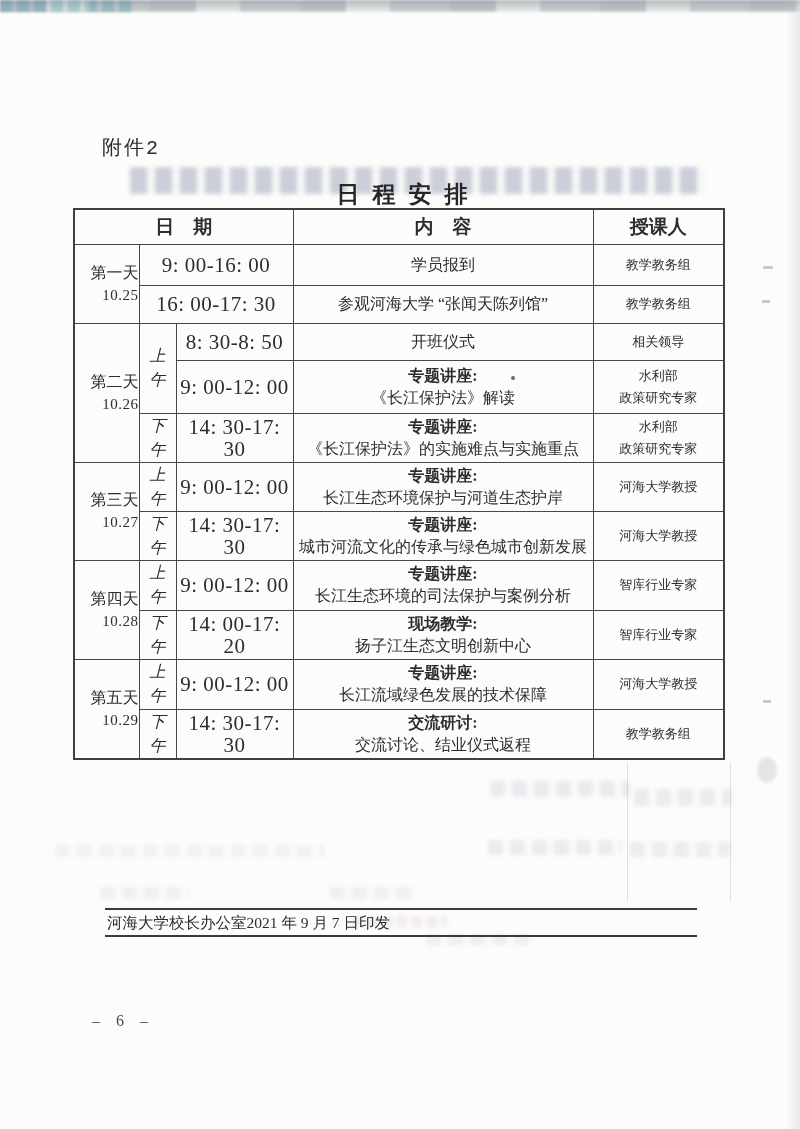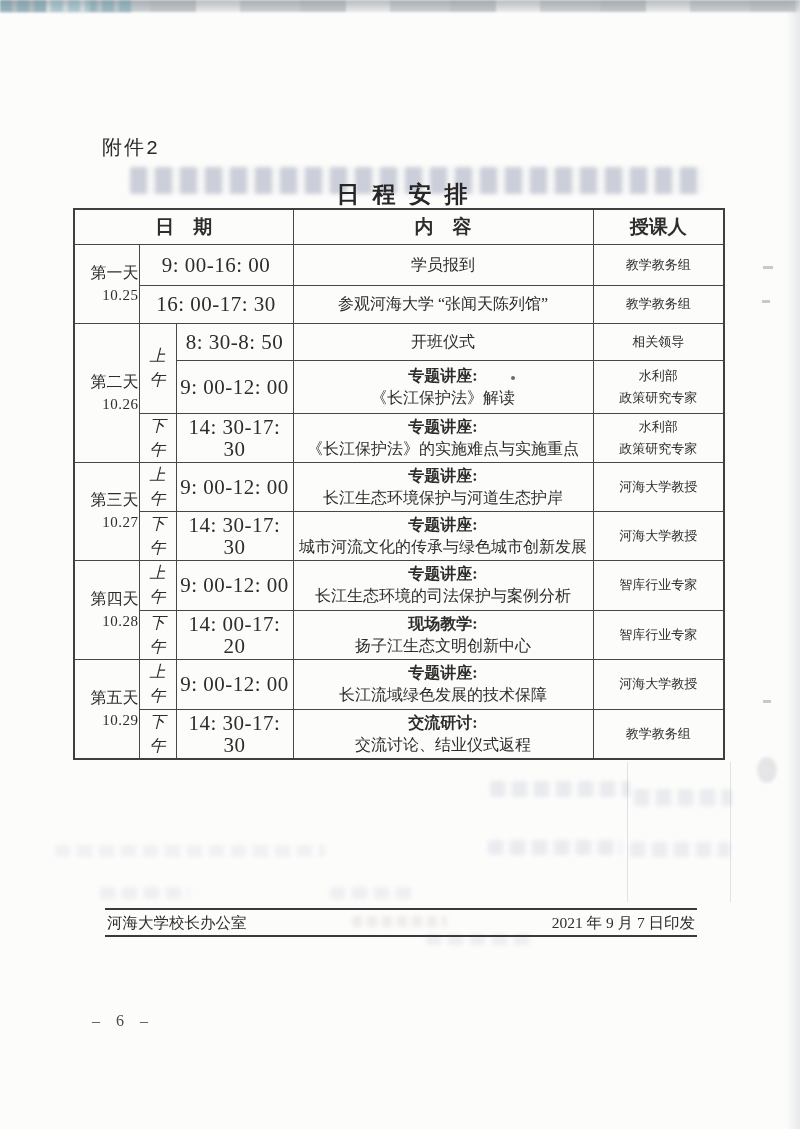--- a/index.html
+++ b/index.html
@@ -85,21 +85,21 @@
   .day-date{font-size:15px;letter-spacing:.5px;}
   .vstack{display:inline-block;width:1.1em;word-break:break-all;line-height:24px;vertical-align:middle;font-style:italic;}
   .ct{display:block;font-weight:bold;}
   .cd{display:block;}
   
   .footer{
     position:absolute;left:105px;top:908px;width:592px;
     border-top:2px solid #3a3a3a;border-bottom:2px solid #3a3a3a;
     font-size:15.5px;color:#2d2d2d;
   }
-  .f-row{display:flex;justify-content:space-between;align-items:center;
+  .f-row{display:flex;align-items:center;
     height:25px;line-height:25px;padding:0 2px;}
   .f-row + .f-row{border-top:1.5px solid #3a3a3a;height:28px;line-height:28px;}
   .page-number{
     position:absolute;left:92px;top:1012px;
     font-size:16px;letter-spacing:6px;color:#4a4a4a;
   }
 </style>
 </head>
 <body>
 

